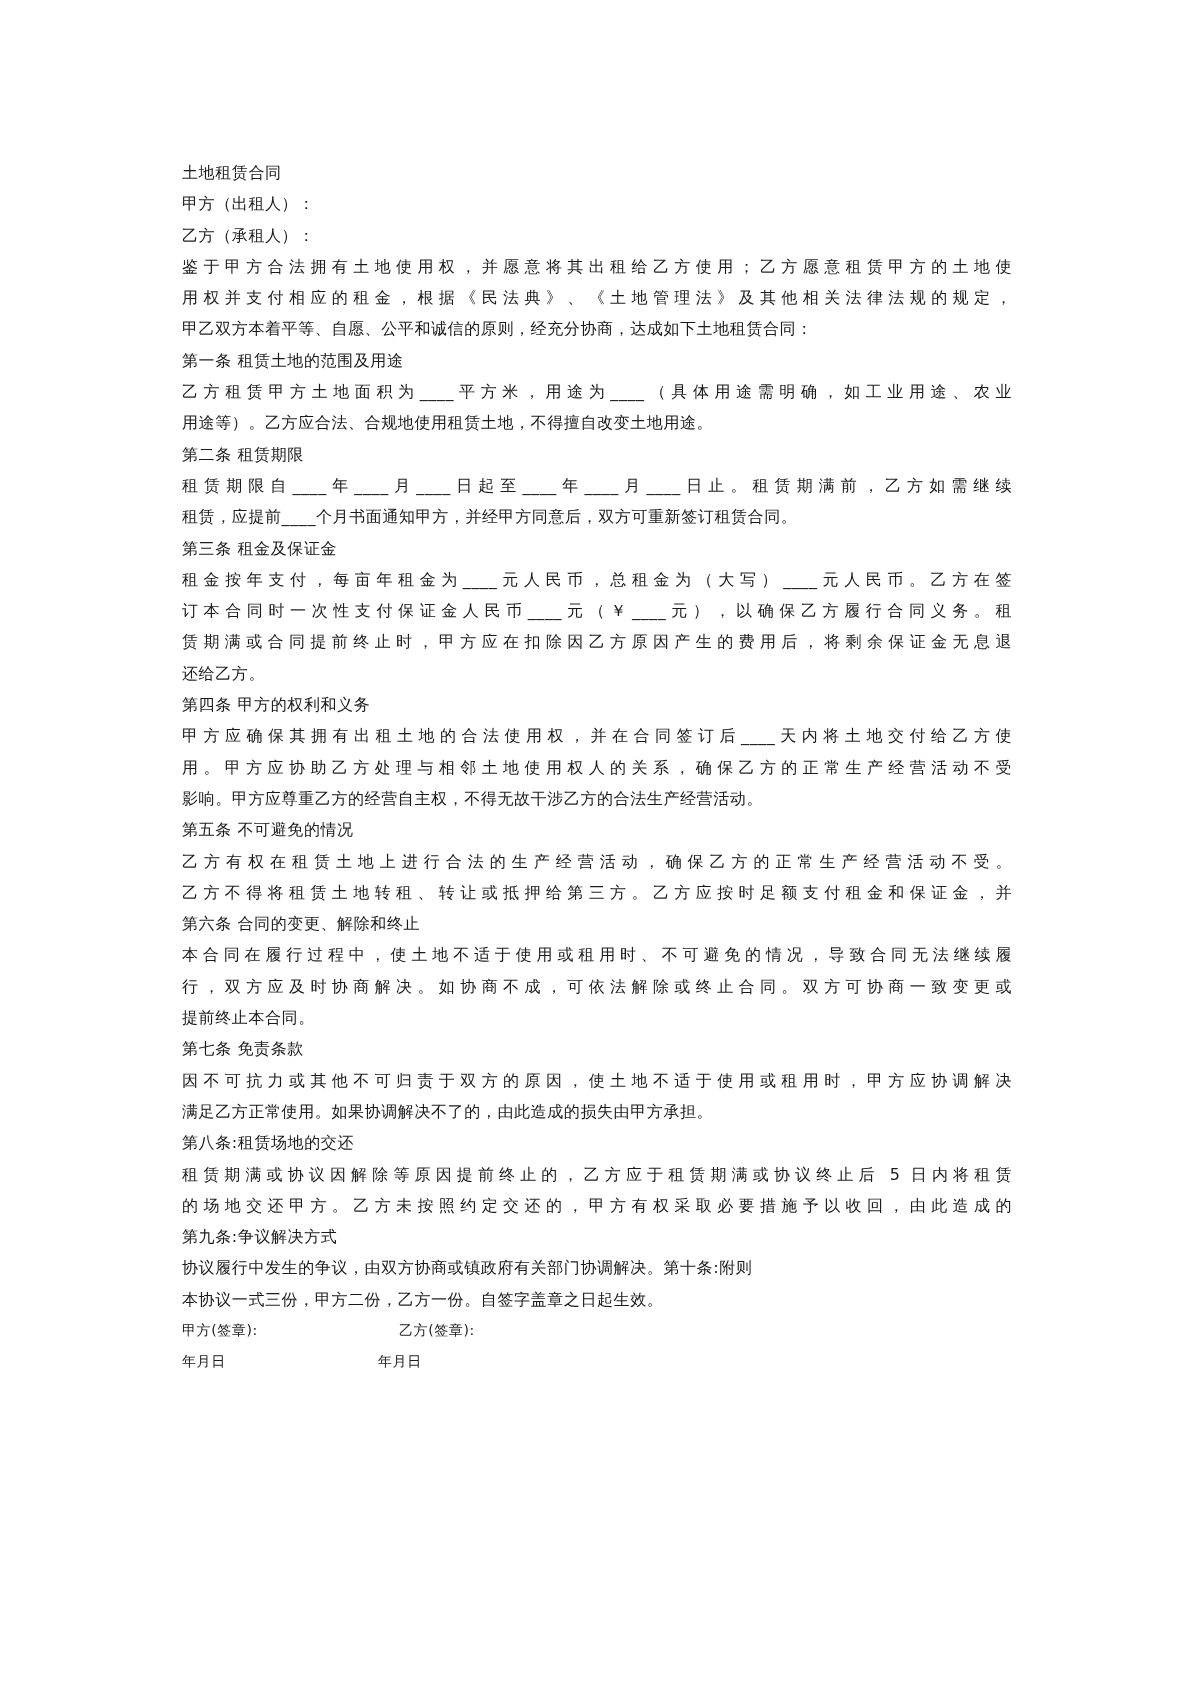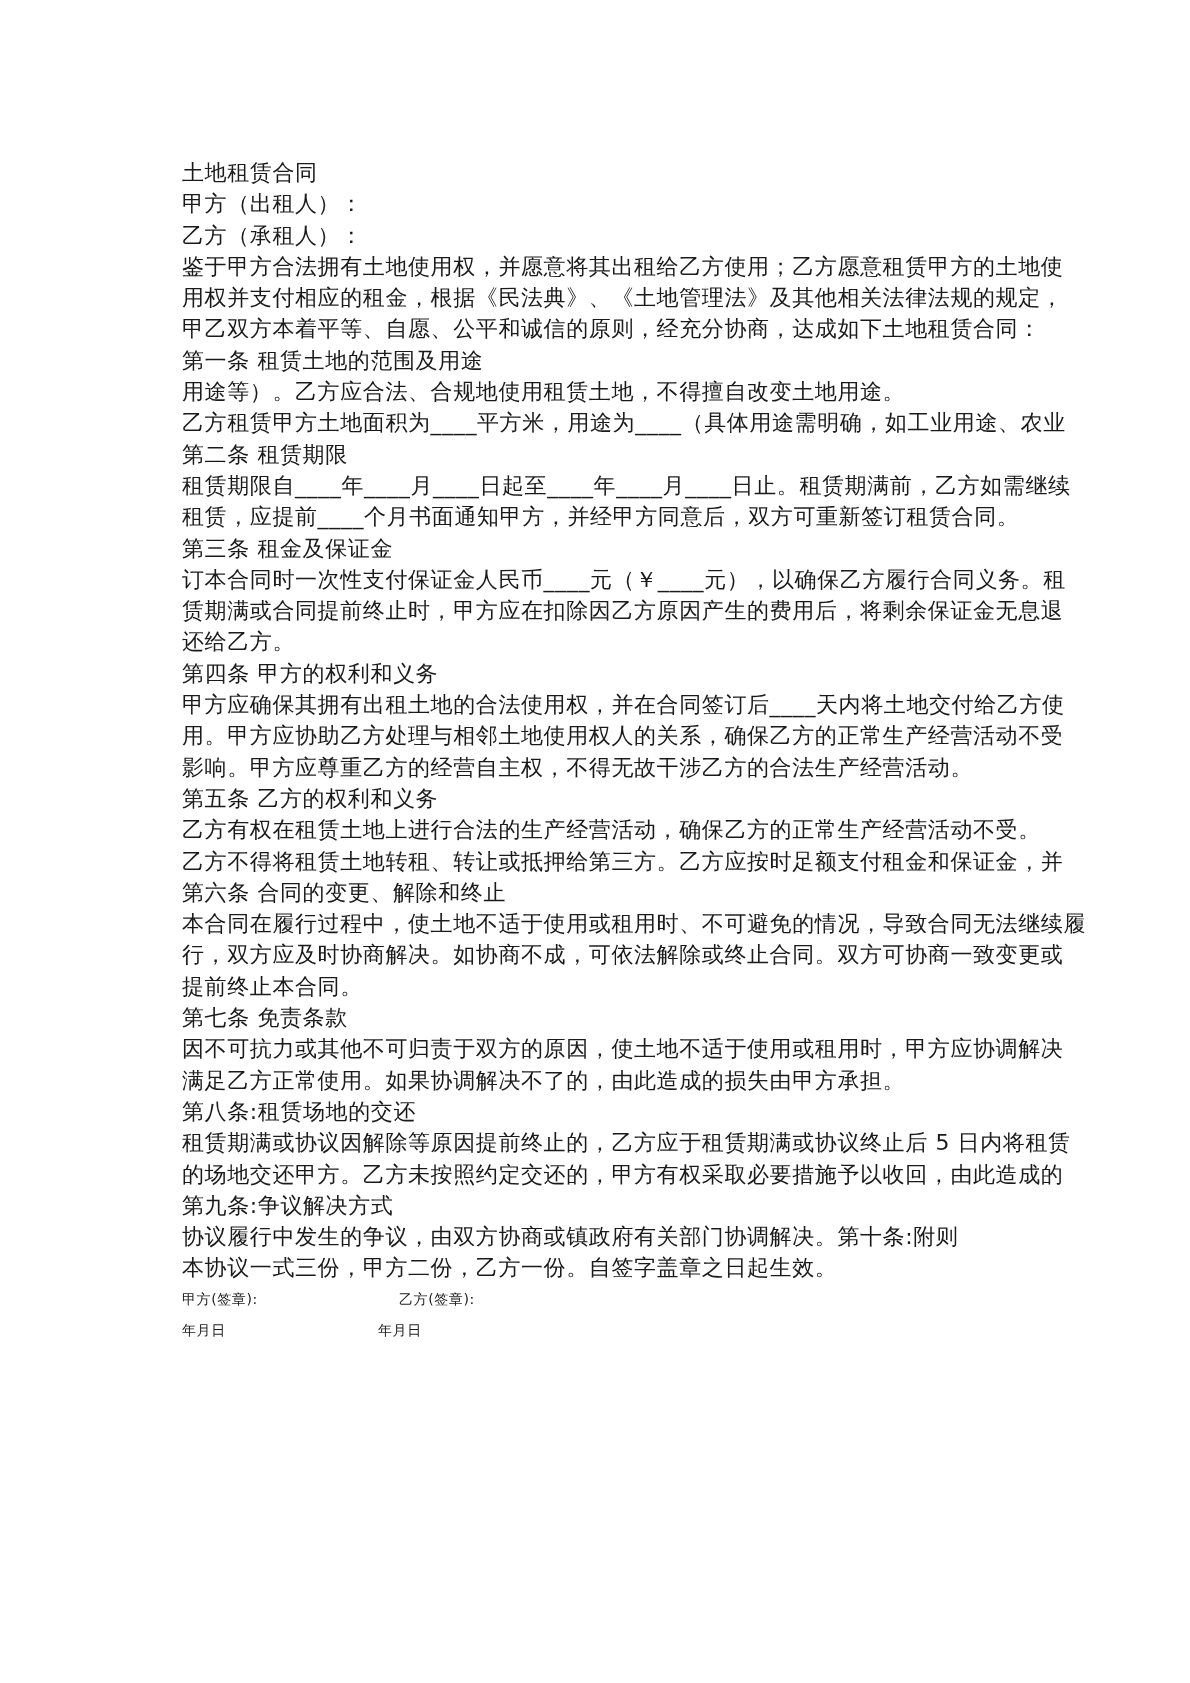--- a/index.html
+++ b/index.html
@@ -17,21 +17,21 @@
   }
   .page {
     position: absolute;
     left: 182px;
     top: 157px;
     width: 830px;
   }
   .line {
     height: 31.3px;
     line-height: 31.3px;
-    font-size: 22px;
+    font-size: 16px;
     white-space: nowrap;
     letter-spacing: 0.6px;
     text-align: justify;
     text-align-last: left;
   }
   .line.full {
     text-align-last: justify;
   }
   .sig-row {
     height: 31.3px;
@@ -52,38 +52,39 @@
 <div class="page">
   <div class="line">土地租赁合同</div>
   <div class="line">甲方（出租人）：</div>
   <div class="line">乙方（承租人）：</div>
 
   <div class="line full">鉴于甲方合法拥有土地使用权，并愿意将其出租给乙方使用；乙方愿意租赁甲方的土地使</div>
   <div class="line full">用权并支付相应的租金，根据《民法典》、《土地管理法》及其他相关法律法规的规定，</div>
   <div class="line">甲乙双方本着平等、自愿、公平和诚信的原则，经充分协商，达成如下土地租赁合同：</div>
 
   <div class="line">第一条  租赁土地的范围及用途</div>
+  <div class="line full">乙方租赁甲方土地面积为____平方米，用途为____（具体用途需明确，如工业用途、农业</div>
   <div class="line">用途等）。乙方应合法、合规地使用租赁土地，不得擅自改变土地用途。</div>
-  <div class="line full">乙方租赁甲方土地面积为____平方米，用途为____（具体用途需明确，如工业用途、农业</div>
 
   <div class="line">第二条  租赁期限</div>
   <div class="line full">租赁期限自____年____月____日起至____年____月____日止。租赁期满前，乙方如需继续</div>
   <div class="line">租赁，应提前____个月书面通知甲方，并经甲方同意后，双方可重新签订租赁合同。</div>
 
   <div class="line">第三条  租金及保证金</div>
+  <div class="line full">租金按年支付，每亩年租金为____元人民币，总租金为（大写）____元人民币。乙方在签</div>
   <div class="line full">订本合同时一次性支付保证金人民币____元（￥____元），以确保乙方履行合同义务。租</div>
   <div class="line full">赁期满或合同提前终止时，甲方应在扣除因乙方原因产生的费用后，将剩余保证金无息退</div>
   <div class="line">还给乙方。</div>
 
   <div class="line">第四条  甲方的权利和义务</div>
   <div class="line full">甲方应确保其拥有出租土地的合法使用权，并在合同签订后____天内将土地交付给乙方使</div>
   <div class="line full">用。甲方应协助乙方处理与相邻土地使用权人的关系，确保乙方的正常生产经营活动不受</div>
   <div class="line">影响。甲方应尊重乙方的经营自主权，不得无故干涉乙方的合法生产经营活动。</div>
 
-  <div class="line">第五条  乙方的权利和义务</div>
+  <div class="line">第五条  不可避免的情况</div>
   <div class="line full">乙方有权在租赁土地上进行合法的生产经营活动，确保乙方的正常生产经营活动不受。</div>
   <div class="line full">乙方不得将租赁土地转租、转让或抵押给第三方。乙方应按时足额支付租金和保证金，并</div>
 
   <div class="line">第六条  合同的变更、解除和终止</div>
   <div class="line full">本合同在履行过程中，使土地不适于使用或租用时、不可避免的情况，导致合同无法继续履</div>
   <div class="line full">行，双方应及时协商解决。如协商不成，可依法解除或终止合同。双方可协商一致变更或</div>
   <div class="line">提前终止本合同。</div>
 
   <div class="line">第七条  免责条款</div>
   <div class="line full">因不可抗力或其他不可归责于双方的原因，使土地不适于使用或租用时，甲方应协调解决</div>

